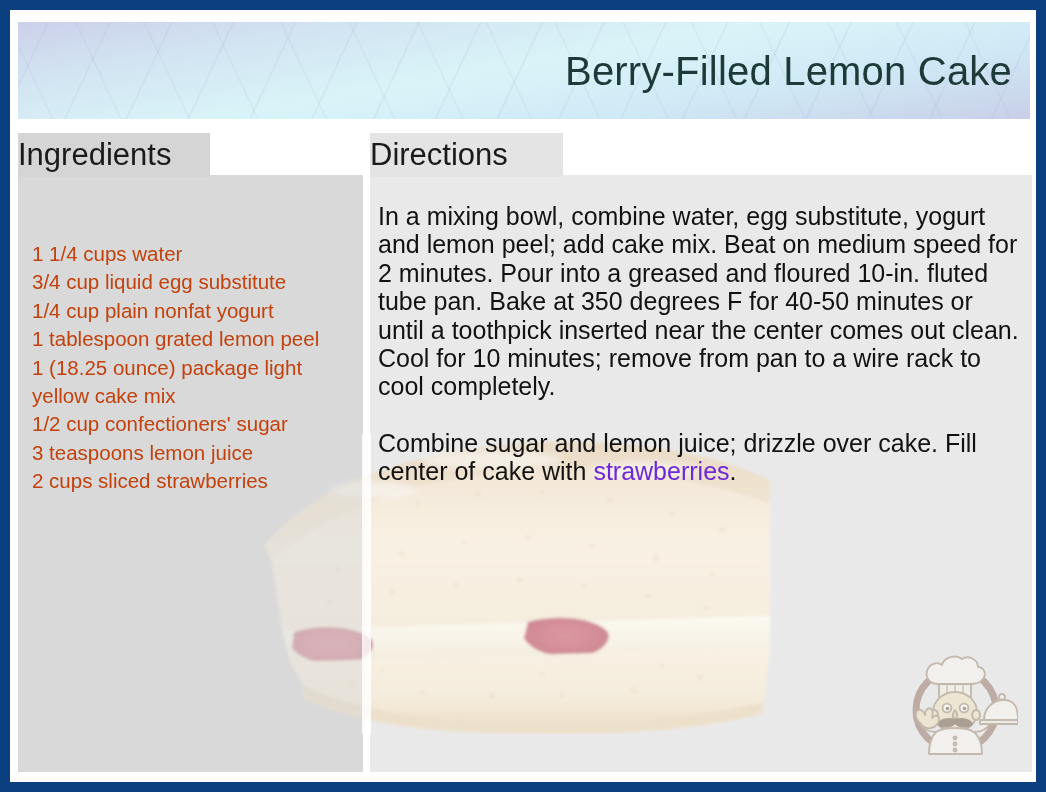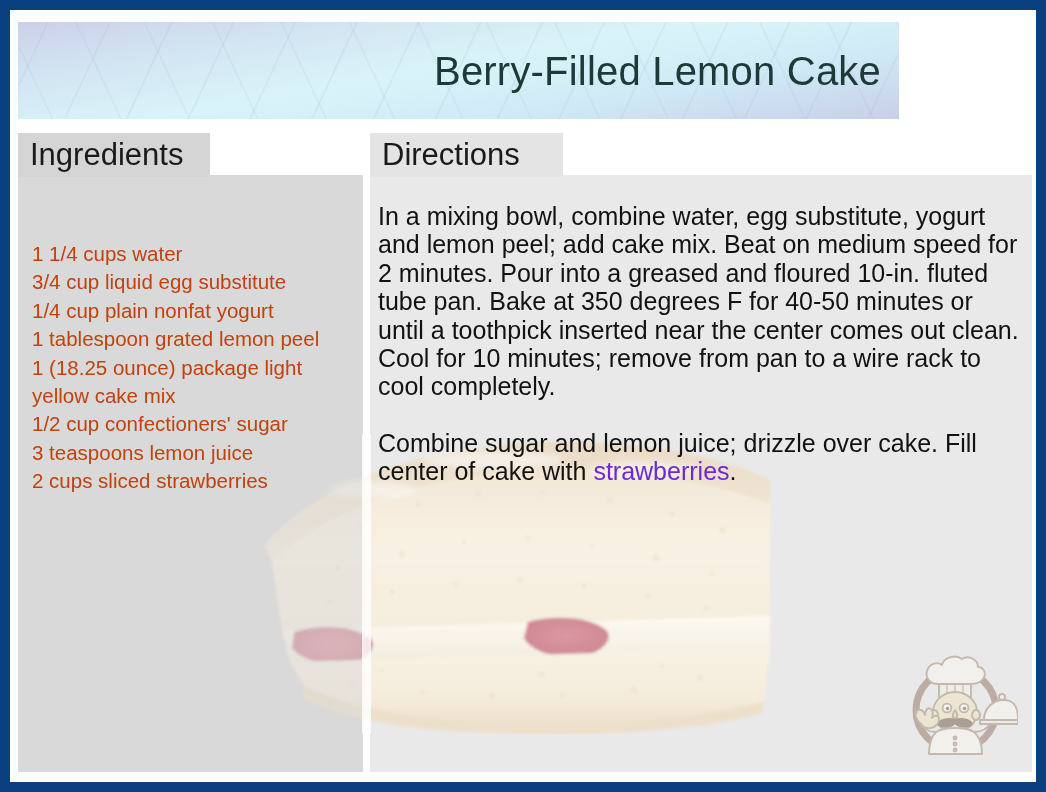--- a/index.html
+++ b/index.html
@@ -19,21 +19,21 @@
     background: #ffffff;
     border: 10px solid #0a4080;
     overflow: hidden;
   }
 
   
   .banner {
     position: absolute;
     left: 8px;
     top: 12px;
-    width: 881px;
+    width: 1012px;
     height: 97px;
     background:
       repeating-linear-gradient(115deg,
         rgba(255,255,255,0)   0px,
         rgba(255,255,255,0)   26px,
         rgba(160,170,205,0.18) 27px,
         rgba(255,255,255,0)   29px,
         rgba(255,255,255,0)   56px),
       repeating-linear-gradient(65deg,
         rgba(255,255,255,0)   0px,
@@ -73,21 +73,20 @@
     bottom: 10px;
     background: #e9e9e9;
   }
 
   
   .tab {
     position: absolute;
     height: 44px;
     display: flex;
     align-items: center;
-    padding-left: 12px;
     box-sizing: border-box;
     font-size: 31px;
     color: #1a1a1a;
   }
   .tab-ingredients {
     left: 8px;
     top: 123px;
     width: 192px;
     background: #d5d5d5;
   }

